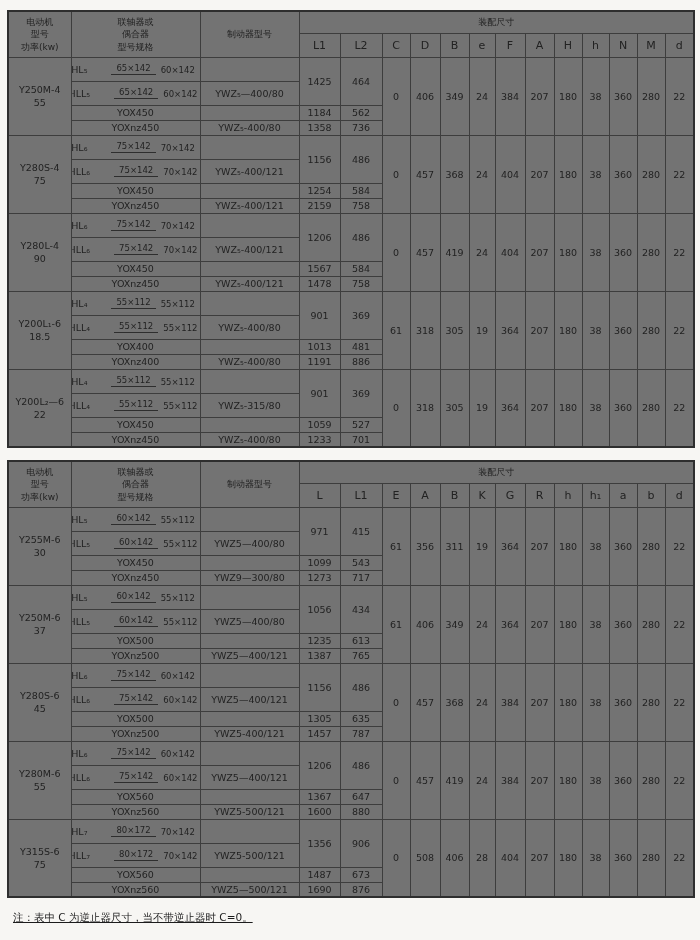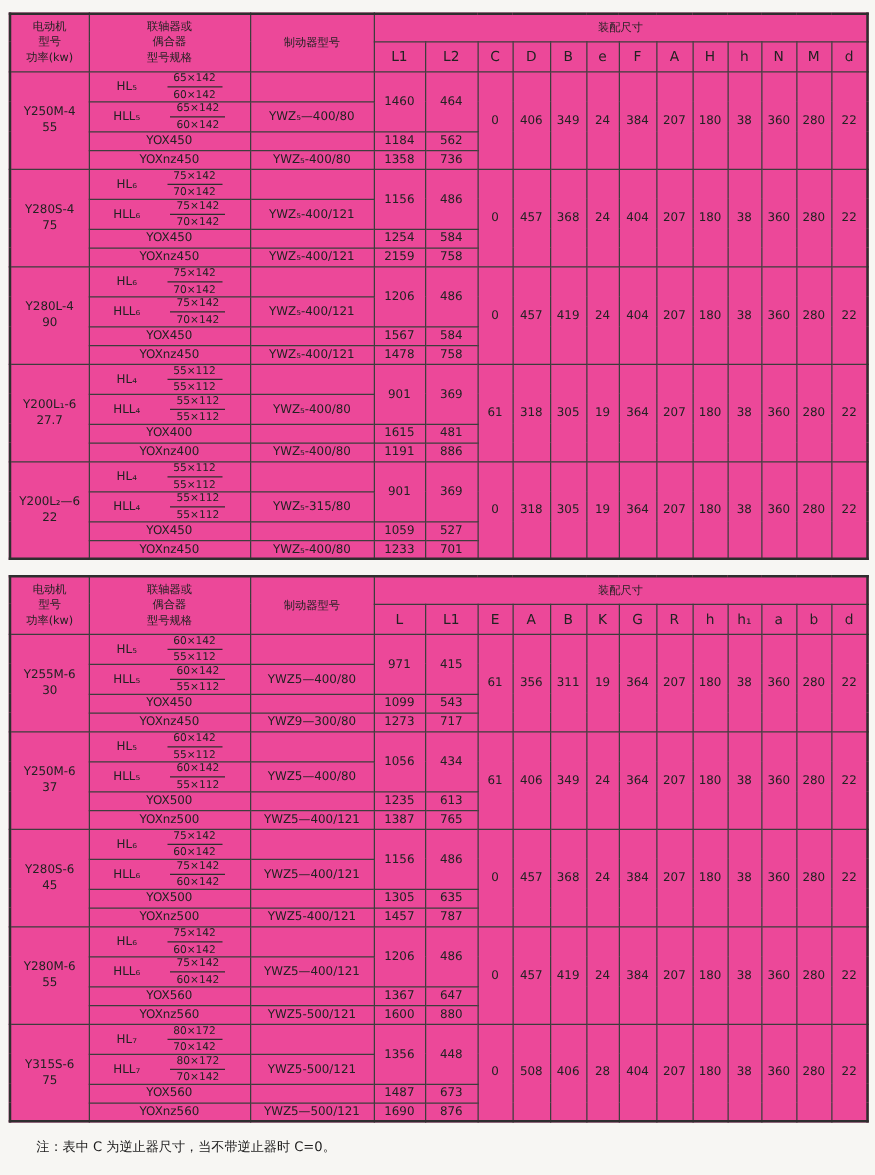--- a/index.html
+++ b/index.html
@@ -9,21 +9,21 @@
     color: #222;
     font-family: "DejaVu Sans", "Liberation Sans", sans-serif;
     overflow: hidden;
   }
   .page { padding: 10px 0 0 7px; }
   table.spec-table {
     border-collapse: collapse;
     table-layout: fixed;
     width: 686px;
     border: 2px solid #2e2e2e;
-    background: #ec4899;
+    background: #737373;
   }
   .spec-table th, .spec-table td {
     border: 1px solid #3d3d3d;
     padding: 0;
     text-align: center;
     vertical-align: middle;
     font-weight: normal;
     overflow: hidden;
   }
   tr.h-top  { height: 22px; }
@@ -34,26 +34,26 @@
   tr.r-frac  { height: 24px; }
   tr.r-plain { height: 15px; }
   td.num, td.brake-cell, td.coup-plain { font-size: 9.5px; }
   td.motor-cell { font-size: 9.5px; margin-left: 25px; }
   td.motor-cell div { line-height: 13px; }
   .coup-wrap {
     display: flex; align-items: center; justify-content: center;
     gap: 24px;
   }
   .coup-label { font-size: 9.5px; }
-  .frac { display: inline-flex; flex-direction: column; }
+  .frac { display: inline-flex; flex-direction: row; align-items: center; }
   .frac-top, .frac-bot { font-size: 8.5px; line-height: 10px; padding: 0 5px; }
   .frac-top { border-bottom: 1px solid #2e2e2e; padding-bottom: 1px; }
   .frac-bot { padding-top: 1px; }
   .gap { height: 12px; }
-  .note { font-size: 10.5px; margin: 13px 0 0 22px; color: #1c1c1c; }
+  .note { font-size: 10.5px; margin: 13px 0 0 6px; color: #1c1c1c; text-decoration: underline; }
 </style>
 </head>
 <body>
 
 <div class="page">
 
   <table class="spec-table" id="table-0">
     <colgroup>
       <col style="width:63px">
         <col style="width:129px">
@@ -112,21 +112,21 @@
           <td class="coup-cell">
             <div class="coup-wrap">
               <span class="coup-label">HL₅</span>
               <span class="frac">
                 <span class="frac-top">65×142</span>
                 <span class="frac-bot">60×142</span>
               </span>
             </div>
           </td>
           <td class="brake-cell"></td>
-          <td class="num" rowspan="2">1460</td>
+          <td class="num" rowspan="2">1425</td>
           <td class="num" rowspan="2">464</td>
           <td class="num" rowspan="4">0</td>
           <td class="num" rowspan="4">406</td>
           <td class="num" rowspan="4">349</td>
           <td class="num" rowspan="4">24</td>
           <td class="num" rowspan="4">384</td>
           <td class="num" rowspan="4">207</td>
           <td class="num" rowspan="4">180</td>
           <td class="num" rowspan="4">38</td>
           <td class="num" rowspan="4">360</td>
@@ -259,21 +259,21 @@
         </tr>
         <tr class="r-plain">
           <td class="coup-plain">YOXnz450</td>
           <td class="brake-cell">YWZ₅-400/121</td>
           <td class="num">1478</td>
           <td class="num">758</td>
         </tr>
         <tr class="r-frac">
           <td class="motor-cell" rowspan="4">
             <div class="motor-model">Y200L₁-6</div>
-            <div class="motor-power">27.7</div>
+            <div class="motor-power">18.5</div>
           </td>
           <td class="coup-cell">
             <div class="coup-wrap">
               <span class="coup-label">HL₄</span>
               <span class="frac">
                 <span class="frac-top">55×112</span>
                 <span class="frac-bot">55×112</span>
               </span>
             </div>
           </td>
@@ -300,21 +300,21 @@
                 <span class="frac-top">55×112</span>
                 <span class="frac-bot">55×112</span>
               </span>
             </div>
           </td>
           <td class="brake-cell">YWZ₅-400/80</td>
         </tr>
         <tr class="r-plain">
           <td class="coup-plain">YOX400</td>
           <td class="brake-cell"></td>
-          <td class="num">1615</td>
+          <td class="num">1013</td>
           <td class="num">481</td>
         </tr>
         <tr class="r-plain">
           <td class="coup-plain">YOXnz400</td>
           <td class="brake-cell">YWZ₅-400/80</td>
           <td class="num">1191</td>
           <td class="num">886</td>
         </tr>
         <tr class="r-frac">
           <td class="motor-cell" rowspan="4">
@@ -646,21 +646,21 @@
             <div class="coup-wrap">
               <span class="coup-label">HL₇</span>
               <span class="frac">
                 <span class="frac-top">80×172</span>
                 <span class="frac-bot">70×142</span>
               </span>
             </div>
           </td>
           <td class="brake-cell"></td>
           <td class="num" rowspan="2">1356</td>
-          <td class="num" rowspan="2">448</td>
+          <td class="num" rowspan="2">906</td>
           <td class="num" rowspan="4">0</td>
           <td class="num" rowspan="4">508</td>
           <td class="num" rowspan="4">406</td>
           <td class="num" rowspan="4">28</td>
           <td class="num" rowspan="4">404</td>
           <td class="num" rowspan="4">207</td>
           <td class="num" rowspan="4">180</td>
           <td class="num" rowspan="4">38</td>
           <td class="num" rowspan="4">360</td>
           <td class="num" rowspan="4">280</td>

